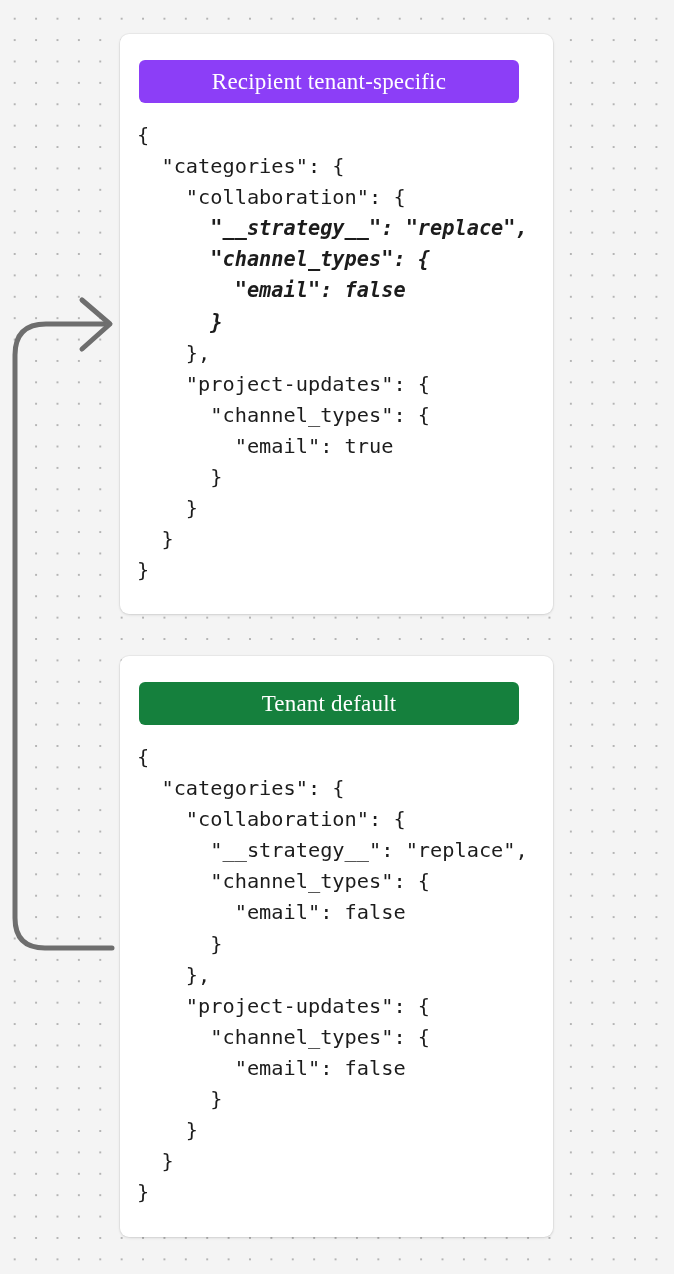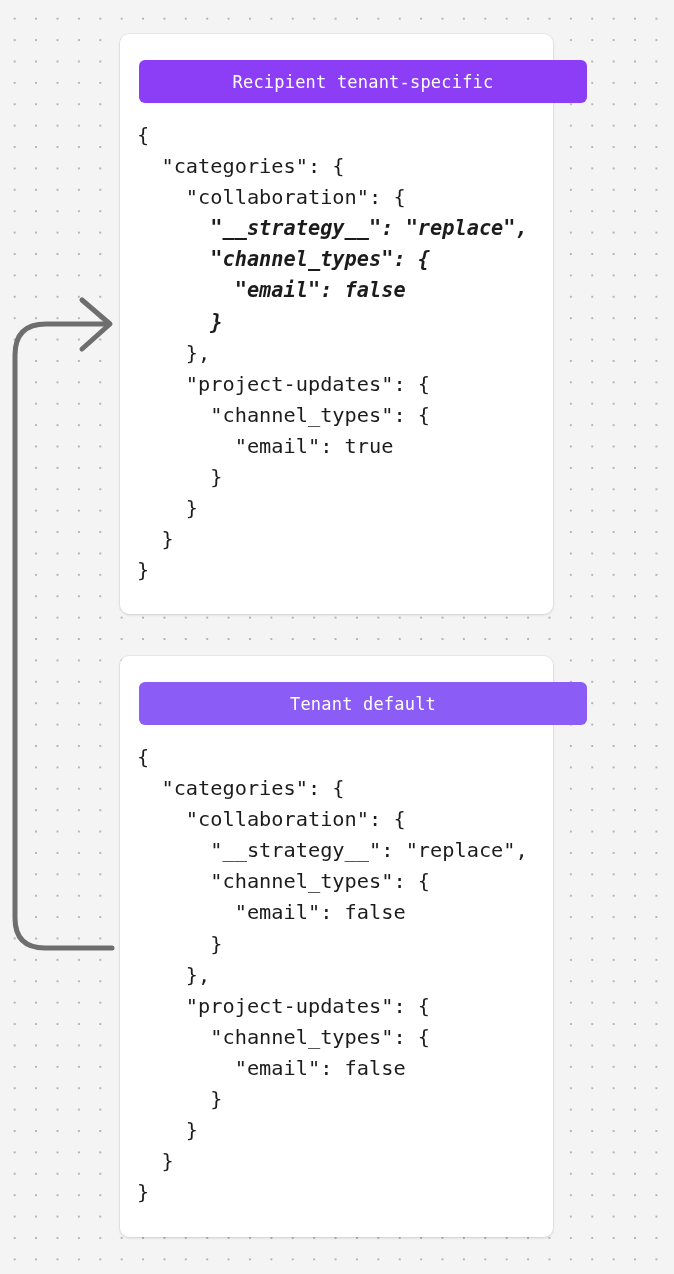--- a/index.html
+++ b/index.html
@@ -49,30 +49,31 @@
 
   #card-tenant {
     top: 656px;
     height: 581px;
   }
 
   .card-badge {
     position: absolute;
     left: 19px;
     top: 26px;
-    width: 448px;
+    width: 380px;
     height: 43px;
     border-radius: 6px;
     color: #ffffff;
-    font-size: 17px;
+    font-size: 23px;
     letter-spacing: 0.2px;
     display: flex;
     align-items: center;
     justify-content: center;
     box-sizing: border-box;
+    font-family: Liberation Serif, serif;
   }
 
   .code-block {
     position: absolute;
     left: 17px;
     top: 86px;
     right: 10px;
     font-size: 20.3px;
     line-height: 31.1px;
     color: #1c1c1c;
@@ -98,15 +99,15 @@
   <path id="connector-path" d="M 112,948 L 45,948 Q 15,948 15,918 L 15,355 Q 15,324 46,324 L 104,324" fill="none" stroke="#6e6e6e" stroke-width="5" stroke-linecap="round" stroke-linejoin="round"></path>
   <path id="connector-arrowhead" d="M 82,300 L 110,324 L 82,349" fill="none" stroke="#6e6e6e" stroke-width="5" stroke-linecap="round" stroke-linejoin="round"></path>
 </svg>
 
 <div class="card" id="card-recipient">
   <div class="card-badge" id="badge-recipient" style="background: rgb(140, 62, 247); color: rgb(255, 255, 255);">Recipient tenant-specific</div>
   <div class="code-block" id="code-recipient"><span class="code-line">{</span><span class="code-line">  "categories": {</span><span class="code-line">    "collaboration": {</span><span class="code-line emph">      "__strategy__": "replace",</span><span class="code-line emph">      "channel_types": {</span><span class="code-line emph">        "email": false</span><span class="code-line emph">      }</span><span class="code-line">    },</span><span class="code-line">    "project-updates": {</span><span class="code-line">      "channel_types": {</span><span class="code-line">        "email": true</span><span class="code-line">      }</span><span class="code-line">    }</span><span class="code-line">  }</span><span class="code-line">}</span></div>
 </div>
 
 <div class="card" id="card-tenant">
-  <div class="card-badge" id="badge-tenant" style="background: #8b5cf6; color: rgb(255, 255, 255);">Tenant default</div>
+  <div class="card-badge" id="badge-tenant" style="background: #15803d; color: rgb(255, 255, 255);">Tenant default</div>
   <div class="code-block" id="code-tenant"><span class="code-line">{</span><span class="code-line">  "categories": {</span><span class="code-line">    "collaboration": {</span><span class="code-line">      "__strategy__": "replace",</span><span class="code-line">      "channel_types": {</span><span class="code-line">        "email": false</span><span class="code-line">      }</span><span class="code-line">    },</span><span class="code-line">    "project-updates": {</span><span class="code-line">      "channel_types": {</span><span class="code-line">        "email": false</span><span class="code-line">      }</span><span class="code-line">    }</span><span class="code-line">  }</span><span class="code-line">}</span></div>
 </div>
 
 </body></html>

